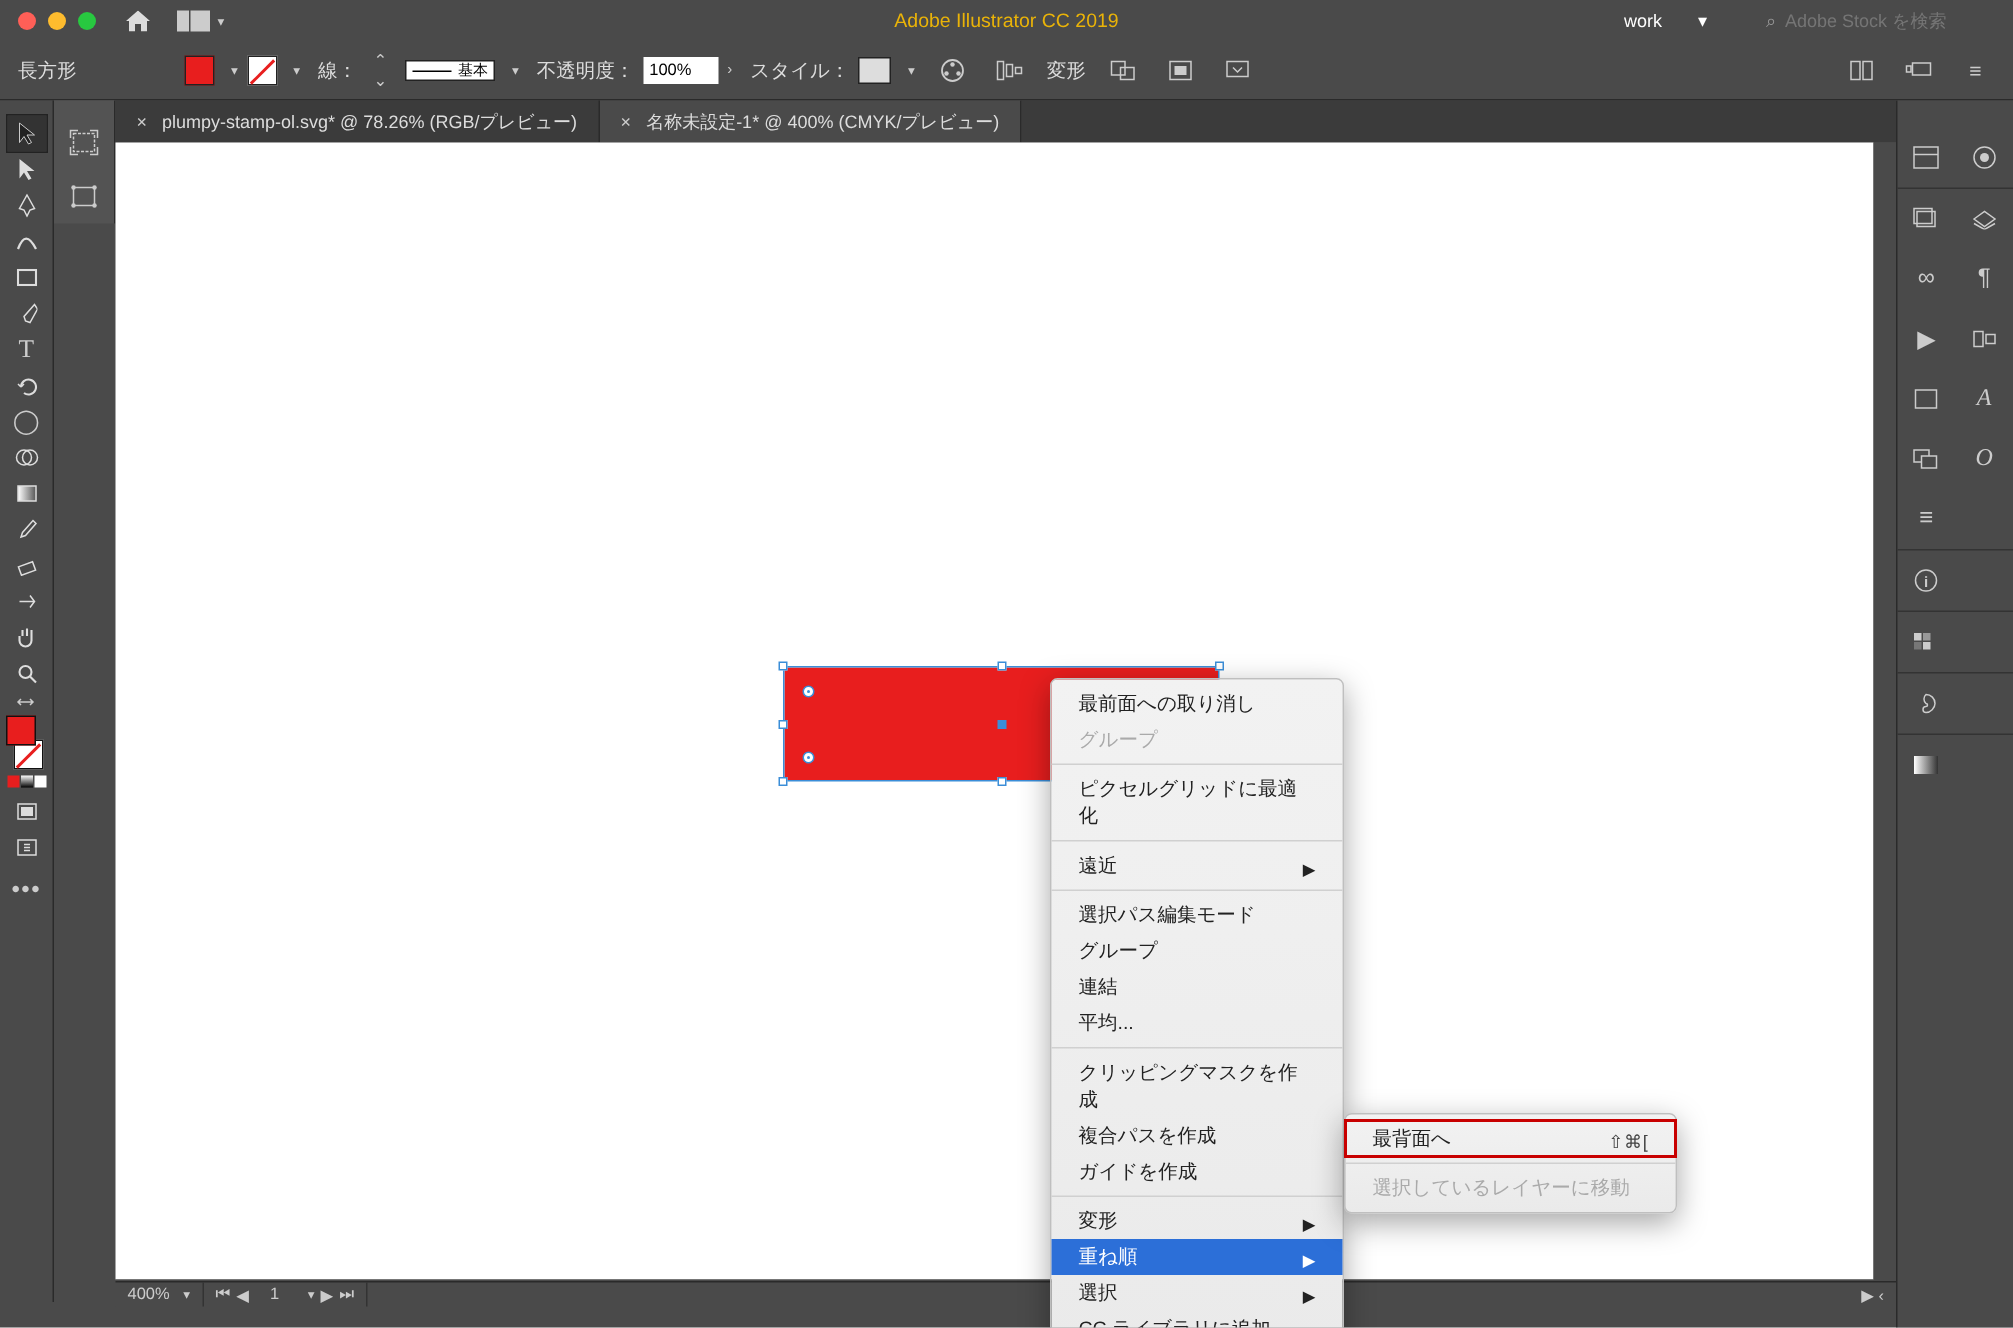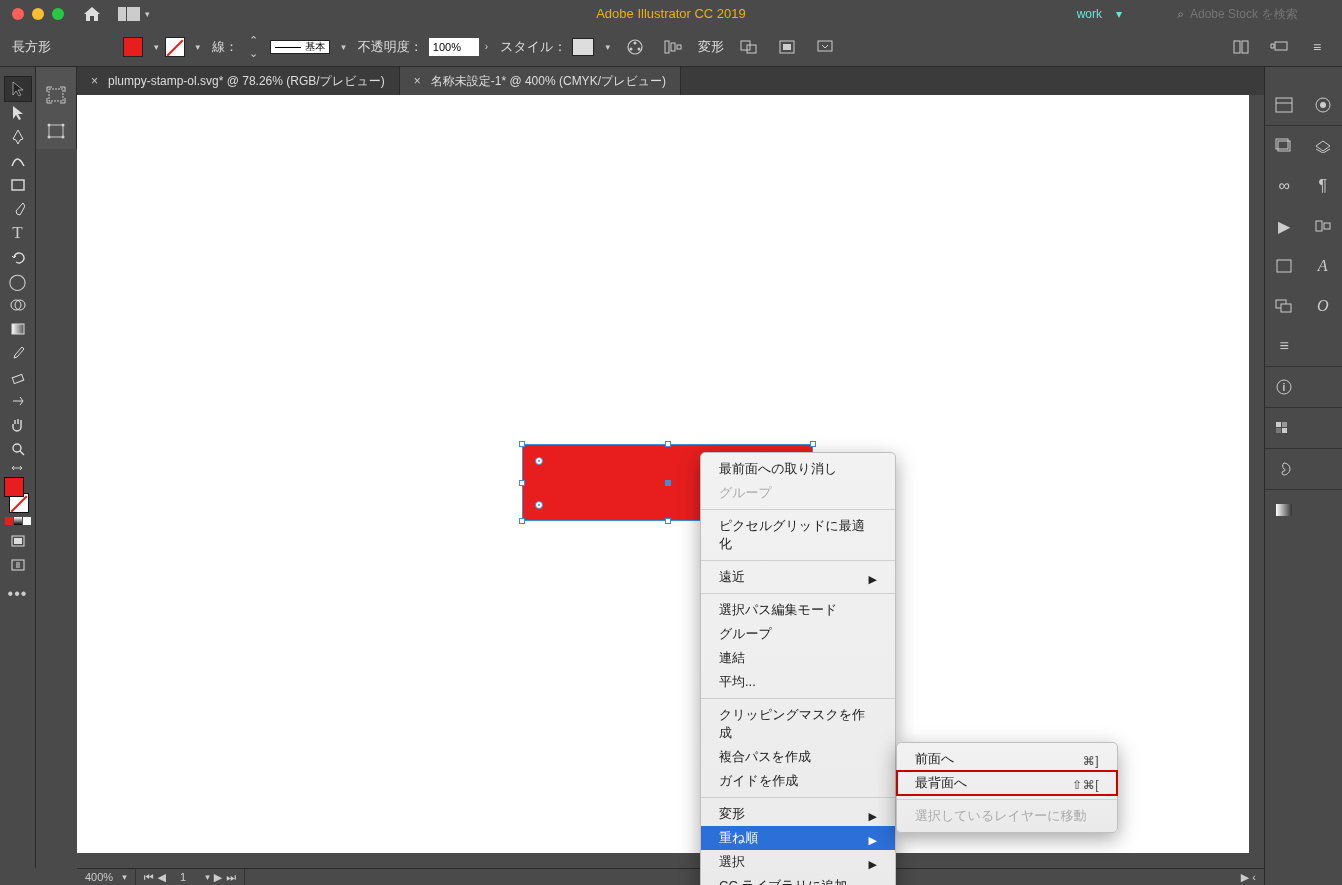--- a/index.html
+++ b/index.html
@@ -11,21 +11,21 @@
 .light { width: 12px; height: 12px; border-radius: 50%; }
 .light.red { background: #ff5f57; }
 .light.yellow { background: #febc2e; }
 .light.green { background: #28c840; }
 .home-icon { margin-left: 20px; color: #ddd; font-size: 16px; cursor: pointer; }
 .layout-icon { margin-left: 18px; width: 22px; height: 14px; display: flex; gap:1px; }
 .layout-icon span { background:#ccc; flex:1; }
 .layout-icon span:first-child { flex:0.6; }
 .chevron { color:#ccc; font-size:9px; margin-left:5px; }
 .app-title { position: absolute; left: 50%; transform: translateX(-50%); color: #eab308; font-size: 13px; }
-.workspace { position: absolute; right: 220px; color: #5eead4; font-size: 12px; display:flex; align-items:center; gap:14px; }
+.workspace { position: absolute; right: 204px; color: #ffffff; font-size: 12px; display:flex; align-items:center; gap:24px; }
 .search-stock { position: absolute; right: 12px; color: #999; font-size: 12px; display:flex; align-items:center; gap:6px; }
 .search-stock input { background:transparent; border:none; color:#999; font-size:12px; width:140px; }
 
 
 .controlbar { height: 40px; background: #4a4a4a; border-bottom: 1px solid #2a2a2a; display: flex; align-items: center; padding: 0 12px; color: #ddd; font-size: 13px; gap: 12px; }
 .ctrl-label { color:#ddd; }
 .fill-swatch { width:20px; height:20px; background:#e81e1e; border:1px solid #222; }
 .stroke-swatch { width:20px; height:20px; background:#fff; border:1px solid #222; position:relative; }
 .stroke-swatch::after { content:''; position:absolute; left:-2px; right:-2px; top:50%; border-top:2px solid #e81e1e; transform:rotate(-45deg); }
 .stroke-line { width:60px; height:14px; background:#fff; display:flex; align-items:center; padding:0 4px; color:#000; font-size:10px; border:1px solid #222; position:relative; }
@@ -75,21 +75,21 @@
 .anchor { position:absolute; width:8px; height:8px; border:1.5px solid #3b8ed8; border-radius:50%; background:#fff; }
 .anchor::after { content:''; position:absolute; inset:2px; background:#3b8ed8; border-radius:50%; }
 .anchor.a1 { top:12px; left:12px; }
 .anchor.a2 { top:56px; left:12px; }
 
 
 .hscroll-track { position:absolute; left:0; right:15px; bottom:0; height:15px; background:#4a4a4a; }
 .vscroll-track { position:absolute; top:0; right:0; bottom:15px; width:15px; background:#4a4a4a; }
 
 
-.statusbar { position:absolute; left:77px; right:78px; bottom:0; height:17px; background:#4a4a4a; border-top:1px solid #2a2a2a; display:flex; align-items:center; color:#ccc; font-size:11px; }
+.statusbar { position:absolute; left:77px; right:78px; bottom:14px; height:17px; background:#4a4a4a; border-top:1px solid #2a2a2a; display:flex; align-items:center; color:#ccc; font-size:11px; }
 .status-field { padding:0 8px; border-right:1px solid #333; height:100%; display:flex; align-items:center; gap:4px; }
 
 
 .right-panel { position:absolute; right:0; top:67px; bottom:0; width:78px; background:#4a4a4a; border-left:1px solid #2a2a2a; padding-top:18px; }
 .rp-collapse { position:absolute; right:0; top:67px; width:78px; height:8px; text-align:center; color:#999; font-size:7px; line-height:7px; border-bottom:1px solid #444; }
 .rp-row { display:flex; }
 .rp-cell { width:39px; height:40px; display:flex; align-items:center; justify-content:center; color:#ccc; font-size:16px; }
 .rp-sep { height:1px; background:#333; margin:0; }
 
 
@@ -572,24 +572,20 @@
       <span>選択</span>
       <span class="ctx-arrow">▶</span>
     </div>
   <div class="ctx-item">
       <span>CC ライブラリに追加</span>
     </div>
 
 </div>
 
 <div class="ctx-menu sub">
-  <div class="ctx-item">
-      <span>前面へ</span>
-      <span class="ctx-shortcut">⌘]</span>
-    </div>
   <div class="ctx-item boxed">
       <span>最背面へ</span>
       <span class="ctx-shortcut">⇧⌘[</span>
     </div>
   <div class="ctx-sep"></div>
   <div class="ctx-item disabled">
       <span>選択しているレイヤーに移動</span>
     </div>
 </div>
 

